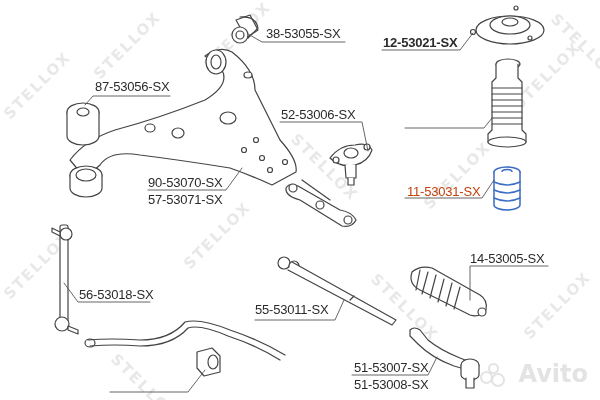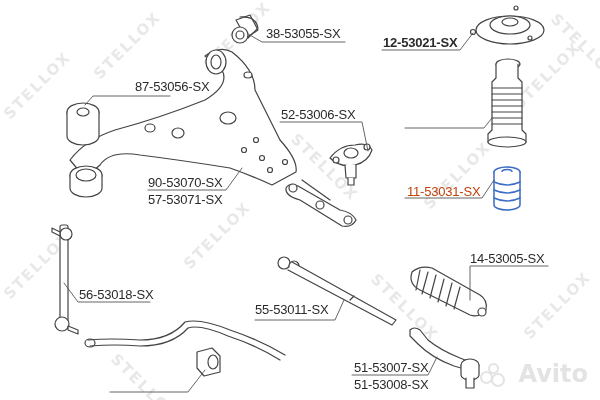--- a/index.html
+++ b/index.html
@@ -189,21 +189,21 @@
       <path d="M242 168 L226 190 L148 190"></path>
       <path d="M470 300 L470 266 L548 266"></path>
       <path d="M64 283 L78 302 L150 302"></path>
       <path d="M344 300 L335 320 L255 320"></path>
       <path d="M437 357 L428 375 L352 375"></path>
       <path d="M205 370 L188 392 L110 392"></path>
     </g>
   </svg>
 
   <div class="lbl" style="left:266px;top:27px;">38-53055-SX</div>
-  <div class="lbl" style="left:95px;top:80px;margin-left:40px;">87-53056-SX</div>
+  <div class="lbl" style="left:95px;top:80px;">87-53056-SX</div>
   <div class="lbl" style="left:383px;top:36px;font-weight:bold;">12-53021-SX</div>
   <div class="lbl" style="left:281px;top:108px;">52-53006-SX</div>
   <div class="lbl hl" style="left:407px;top:185px;">11-53031-SX</div>
   <div class="lbl" style="left:148px;top:176px;">90-53070-SX</div>
   <div class="lbl" style="left:148px;top:193px;">57-53071-SX</div>
   <div class="lbl" style="left:470px;top:252px;">14-53005-SX</div>
   <div class="lbl" style="left:79px;top:288px;">56-53018-SX</div>
   <div class="lbl" style="left:255px;top:303px;">55-53011-SX</div>
   <div class="lbl" style="left:354px;top:361px;">51-53007-SX</div>
   <div class="lbl" style="left:354px;top:378px;">51-53008-SX</div>

